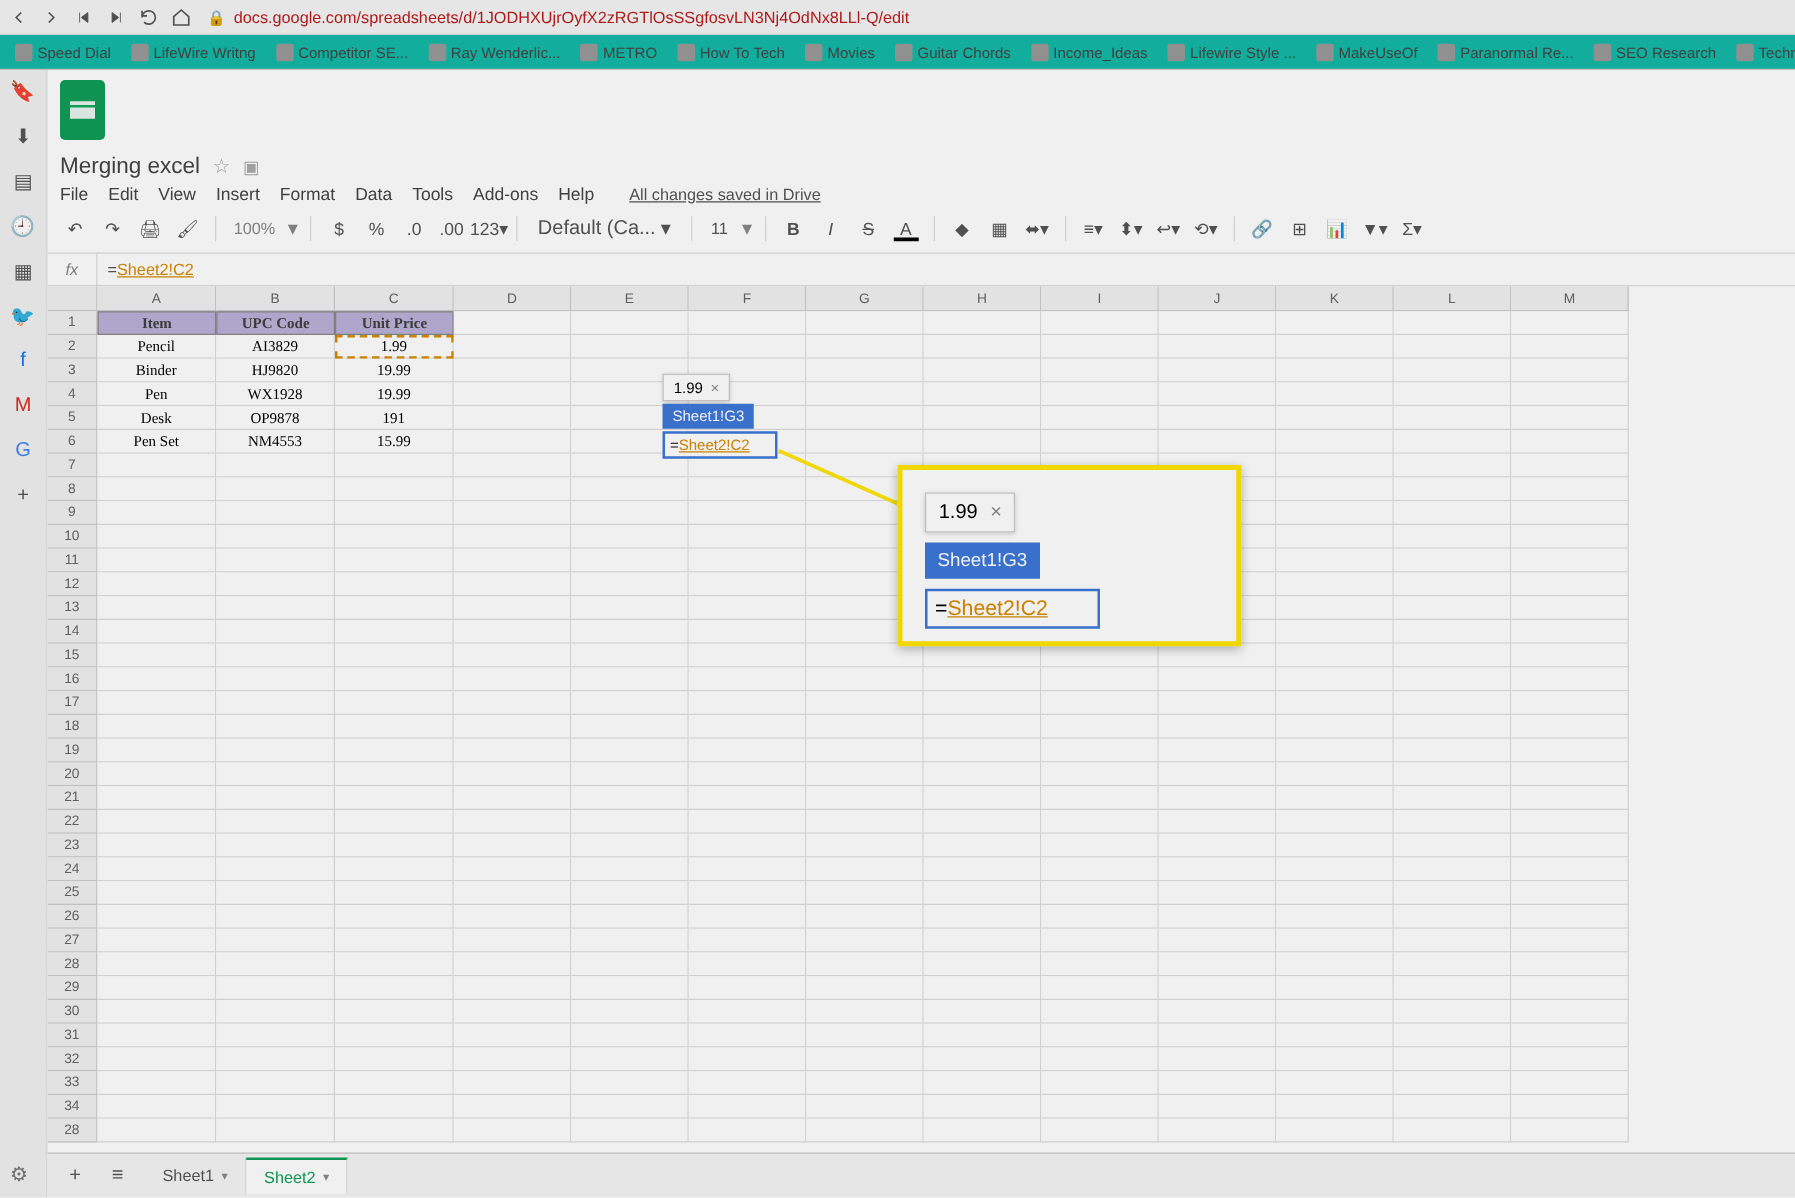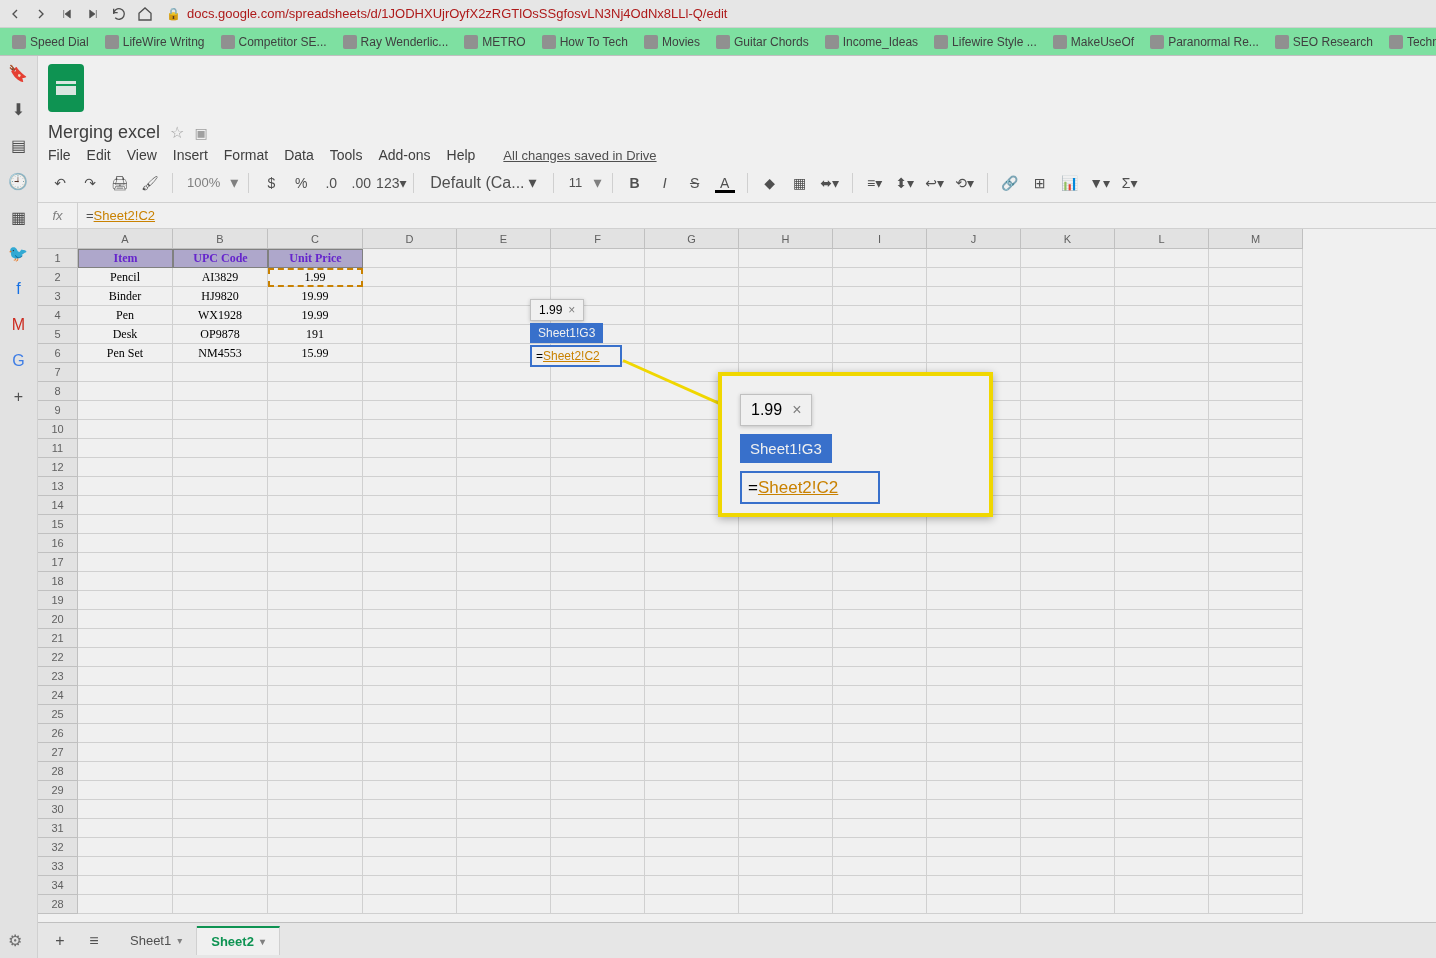--- a/index.html
+++ b/index.html
@@ -5,21 +5,21 @@
 * { margin: 0; padding: 0; box-sizing: border-box; font-family: Arial, sans-serif; }
 body { background: #e8e8e8; width: 1436px; height: 958px; overflow: hidden; position: relative; }
 
 
 .browser-bar { height: 28px; background: #f5f5f5; display: flex; align-items: center; padding: 0 6px; gap: 8px; border-bottom: 1px solid #ddd; }
 .nav-btn { width: 18px; height: 18px; display: flex; align-items: center; justify-content: center; color: #555; cursor: pointer; }
 .url-bar { flex: 1; display: flex; align-items: center; gap: 6px; padding: 0 4px; }
 .lock { color: #0a8043; font-size: 12px; }
 .url-text { font-size: 13px; color: #b91c1c; }
 
-.bookmarks-bar { height: 28px; background: #86efac; display: flex; align-items: center; padding: 0 6px; gap: 4px; border-bottom: 1px solid #ccc; }
+.bookmarks-bar { height: 28px; background: #14b8a6; display: flex; align-items: center; padding: 0 6px; gap: 4px; border-bottom: 1px solid #ccc; }
 .bm-item { display: flex; align-items: center; gap: 4px; padding: 2px 6px; font-size: 12px; color: #444; white-space: nowrap; }
 .bm-icon { width: 14px; height: 14px; background: #999; border-radius: 2px; display: inline-block; }
 
 
 .left-sidebar { position: absolute; left: 0; top: 56px; width: 38px; height: calc(100% - 56px); background: #f1f1f1; border-right: 1px solid #ddd; display: flex; flex-direction: column; align-items: center; padding-top: 8px; gap: 18px; }
 .side-icon { width: 18px; height: 18px; color: #555; display: flex; align-items: center; justify-content: center; }
 .side-tw { color: #1da1f2; }
 .side-fb { color: #1877f2; }
 .side-gm { color: #d93025; }
 .side-gg { color: #4285f4; }
@@ -57,21 +57,21 @@
 .formula-content { padding: 0 8px; font-size: 13px; font-family: monospace; }
 .formula-eq { color: #555; }
 .formula-ref { color: #d68a00; text-decoration: underline; }
 
 
 .grid-wrap { flex: 1; overflow: hidden; position: relative; }
 .grid { display: grid; grid-template-columns: 40px 95px 95px 95px repeat(10, 94px); }
 .colhead, .rowhead, .corner { background: #f1f1f1; border-right: 1px solid #ccc; border-bottom: 1px solid #ccc; font-size: 11px; color: #666; display: flex; align-items: center; justify-content: center; height: 20px; }
 .rowhead { height: 19px; }
 .cell { border-right: 1px solid #ddd; border-bottom: 1px solid #ddd; height: 19px; font-size: 12px; display: flex; align-items: center; justify-content: center; font-family: Georgia, serif; background: #fff; }
-.hdr-cell { background: #b9b2d8; font-weight: bold; color: #6d28d9; border: 1px solid #888; }
+.hdr-cell { background: #b9b2d8; font-weight: bold; color: #404040; border: 1px solid #888; }
 .data-cell { background: #fff; font-family: Georgia, serif; }
 .ref-outline { outline: 2px dashed #d68a00; outline-offset: -2px; }
 
 
 .float-tip { position: absolute; left: 492px; top: 70px; display: flex; flex-direction: column; gap: 2px; }
 .tip-val { background: #fff; border: 1px solid #ccc; padding: 3px 8px; font-size: 12px; box-shadow: 0 1px 4px rgba(0,0,0,0.2); display: flex; align-items: center; gap: 6px; width: fit-content; }
 .tip-close { color: #888; cursor: pointer; }
 .tip-ref { background: #3c78d8; color: #fff; padding: 3px 8px; font-size: 12px; width: fit-content; }
 .tip-input { border: 2px solid #3c78d8; padding: 2px 4px; font-size: 12px; font-family: monospace; background: #fff; width: 92px; }
 .tip-input .eq { color: #000; }
@@ -83,21 +83,21 @@
 .callout .cv { background: #fff; border: 1px solid #ccc; padding: 6px 10px; font-size: 16px; box-shadow: 0 1px 4px rgba(0,0,0,0.2); display: flex; align-items: center; gap: 10px; width: fit-content; }
 .callout .cr { background: #3c78d8; color: #fff; padding: 6px 10px; font-size: 15px; width: fit-content; }
 .callout .ci { border: 2px solid #3c78d8; padding: 4px 6px; font-size: 17px; font-family: monospace; background: #fff; width: 140px; }
 .callout .ci .eq { color: #000; }
 .callout .ci .ref { color: #d68a00; text-decoration: underline; }
 
 
 .sheet-tabs { height: 36px; border-top: 1px solid #ccc; display: flex; align-items: center; padding: 0 10px; gap: 10px; background: #f5f5f5; }
 .tab-btn { width: 24px; height: 24px; display: flex; align-items: center; justify-content: center; color: #555; }
 .sheet-tab { padding: 6px 14px; font-size: 13px; color: #555; display: flex; align-items: center; gap: 6px; border-right: 1px solid #ddd; }
-.sheet-tab.active { color: #0f9d58; font-weight: bold; background: #fff; border-top: 2px solid #0f9d58; }
+.sheet-tab.active { color: #0f9d58; font-weight: normal; background: #fff; border-top: 2px solid #0f9d58; }
 
 .gear-corner { position: absolute; left: 8px; bottom: 8px; color: #777; }
 
 
 .dim-overlay { position: absolute; inset: 0; background: rgba(0,0,0,0.06); pointer-events: none; }
 
 svg { width: 16px; height: 16px; }
 </style>
 </head>
 <body>

